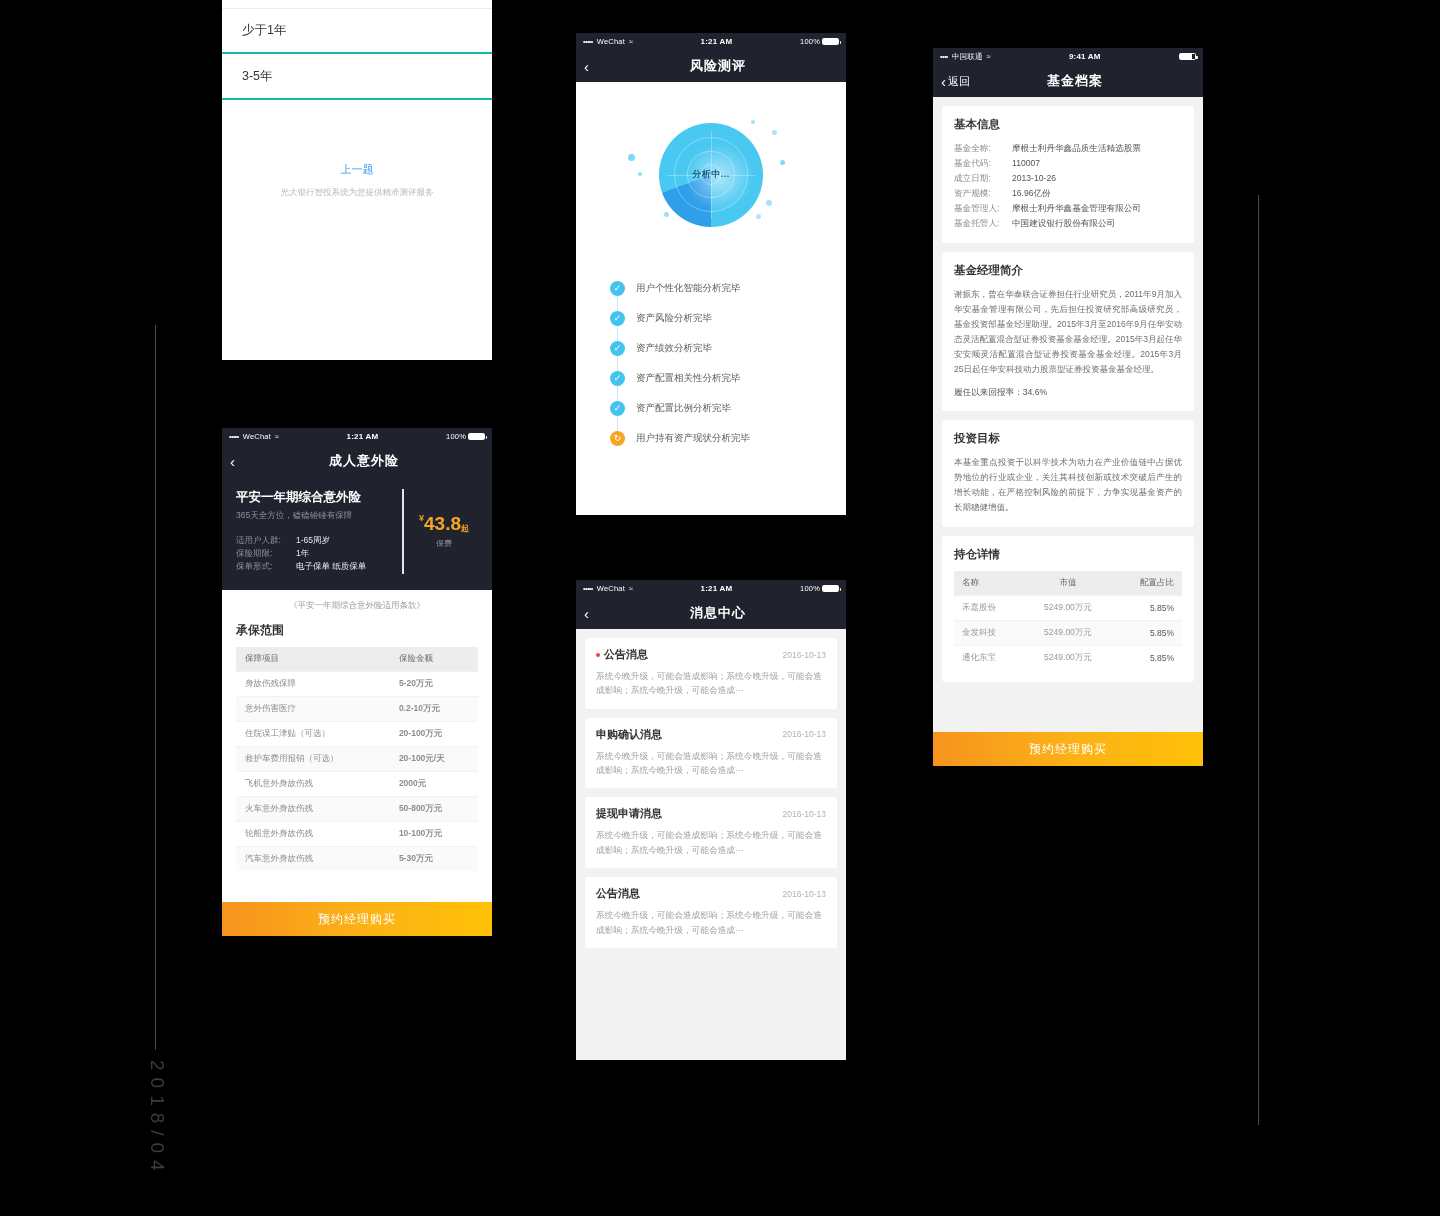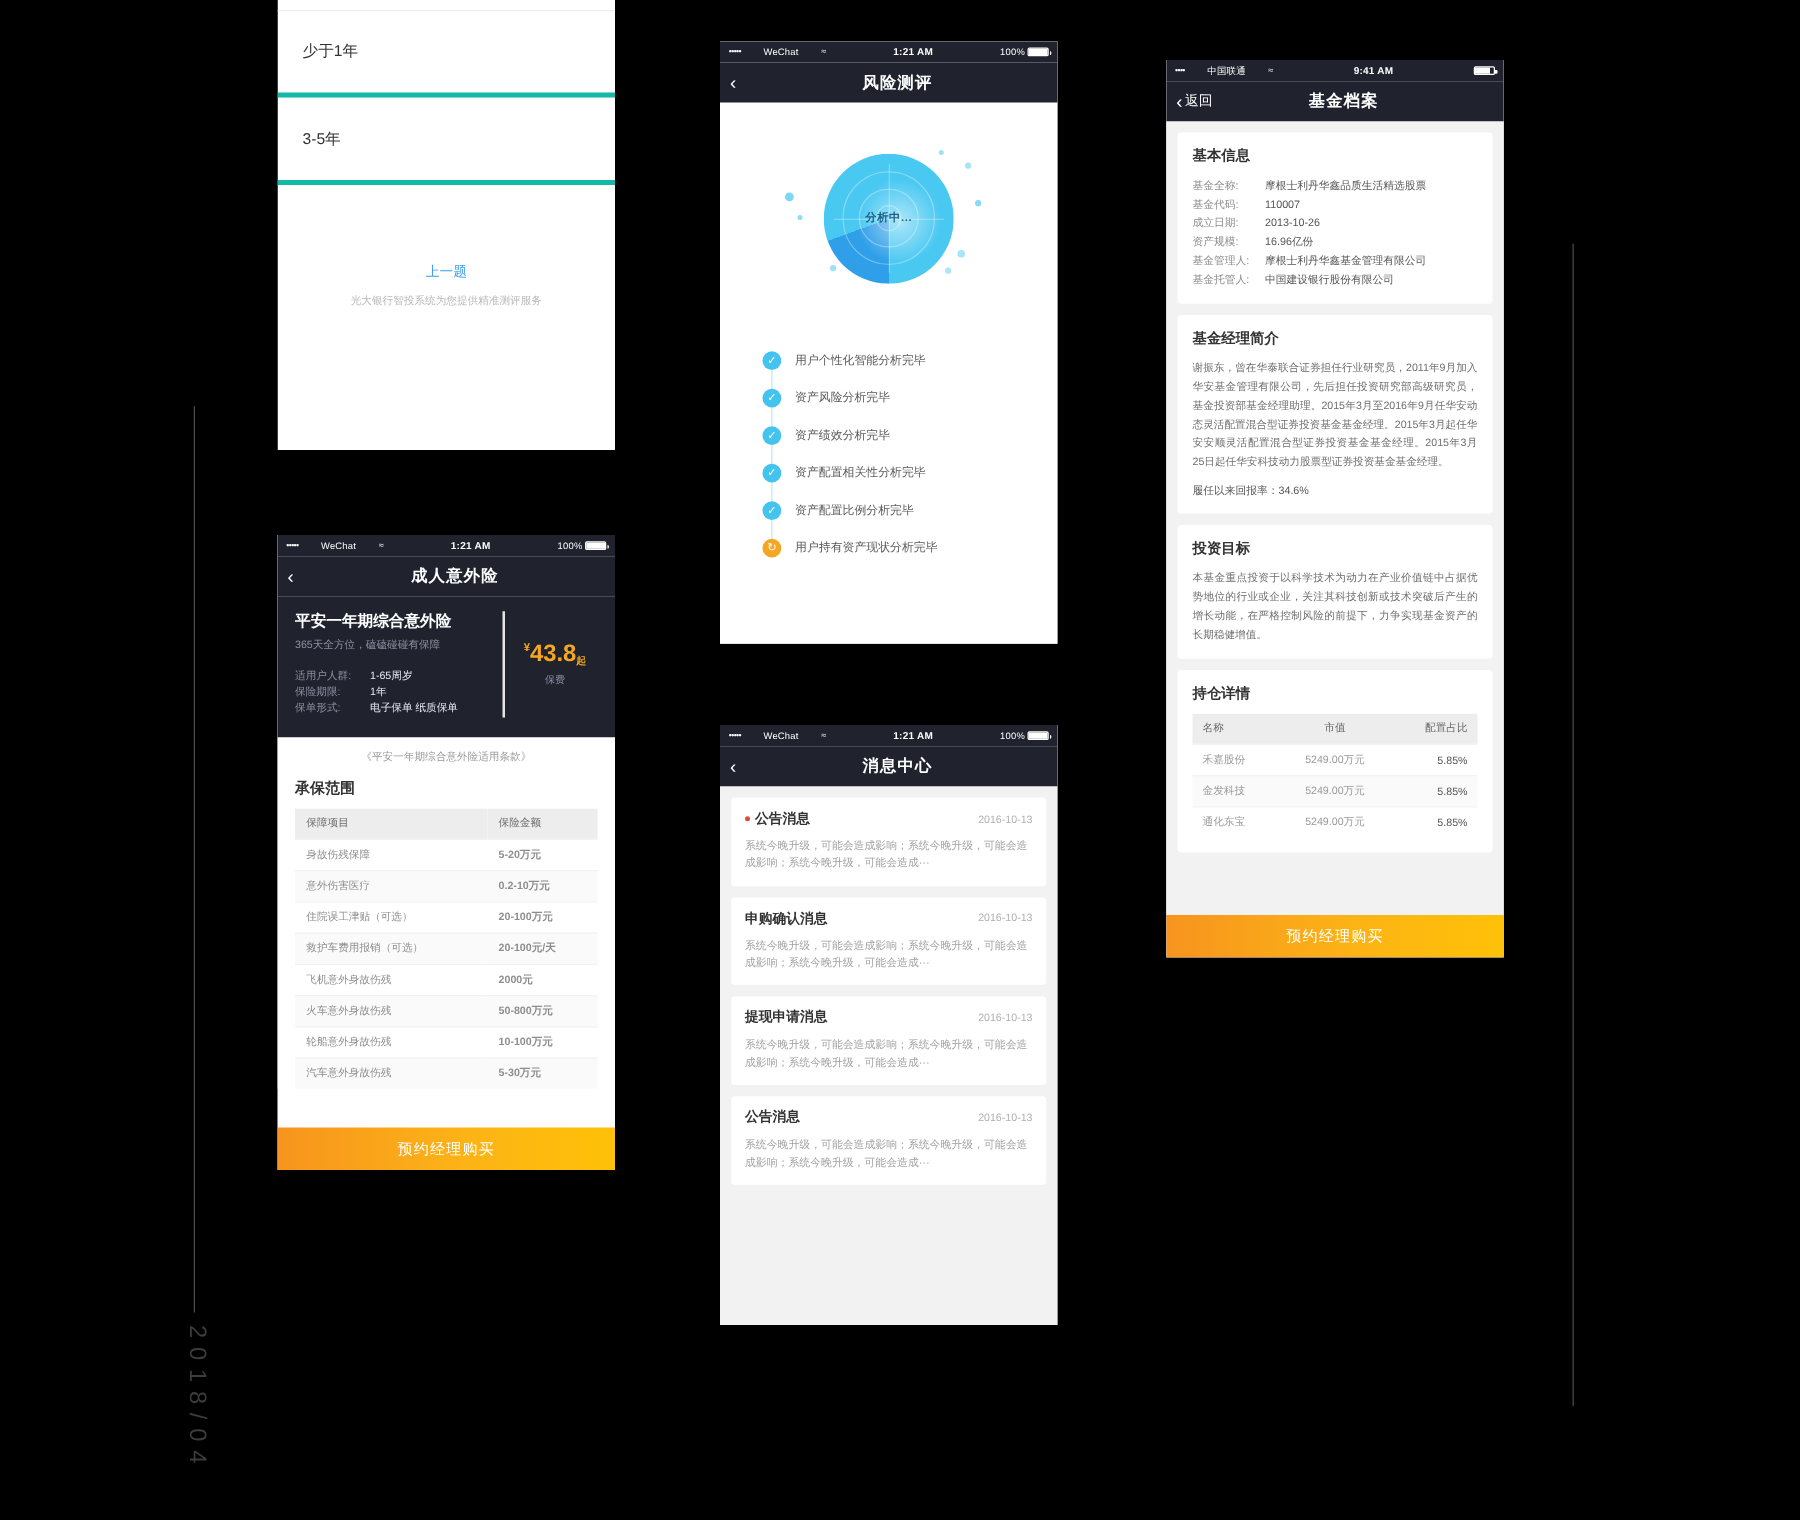--- a/index.html
+++ b/index.html
@@ -28,21 +28,21 @@
 
   
   .phone { position: absolute; background: #fff; overflow: hidden; }
 
   
   .statusbar {
     height: 17px; background: #20232e; color: #fff;
     display: flex; align-items: center; justify-content: space-between;
     padding: 0 7px; font-size: 8px; letter-spacing: .2px;
   }
-  .sb-left { display: flex; align-items: center; gap: 18px; }
+  .sb-left { display: flex; align-items: center; gap: 4px; }
   .sb-dots { letter-spacing: -.5px; font-size: 7px; }
   .sb-carrier { font-size: 7.5px; }
   .sb-wifi { font-size: 7px; }
   .sb-center { font-size: 8px; font-weight: bold; }
   .sb-right { display: flex; align-items: center; gap: 2px; font-size: 7.5px; }
   .battery {
     width: 17px; height: 7px; border: 1px solid #fff; border-radius: 1.5px;
     position: relative; display:inline-block;
   }
   .battery::after {
@@ -65,23 +65,23 @@
   .nav-title {
     position: absolute; left: 14px; right: 0; text-align: center;
     font-size: 13px; font-weight: bold; letter-spacing: 1px;
     pointer-events: none;
   }
 
   
   #screen-quiz { left: 222px; top: 0; width: 270px; height: 360px; }
   .quiz-body { background: #fff; height: 100%; padding-top: 8px; }
   .quiz-opt {
-    height: 70px; display: flex; align-items: center;
+    height: 46px; display: flex; align-items: center;
     padding-left: 20px; font-size: 12.5px; color: #333;
-    border-bottom: 4px solid #14b8a6; cursor: pointer;
+    border-bottom: 2px solid #14b8a6; cursor: pointer;
   }
   .quiz-opt:first-child { border-top: 1px solid #ededed; }
   .quiz-opt.selected { color: #3b9cf5; }
   .quiz-prev {
     margin-top: 62px; text-align: center; color: #3b9cf5;
     font-size: 11px; cursor: pointer;
   }
   .quiz-foot {
     margin-top: 10px; text-align: center; color: #b9b9b9; font-size: 8.5px;
   }

